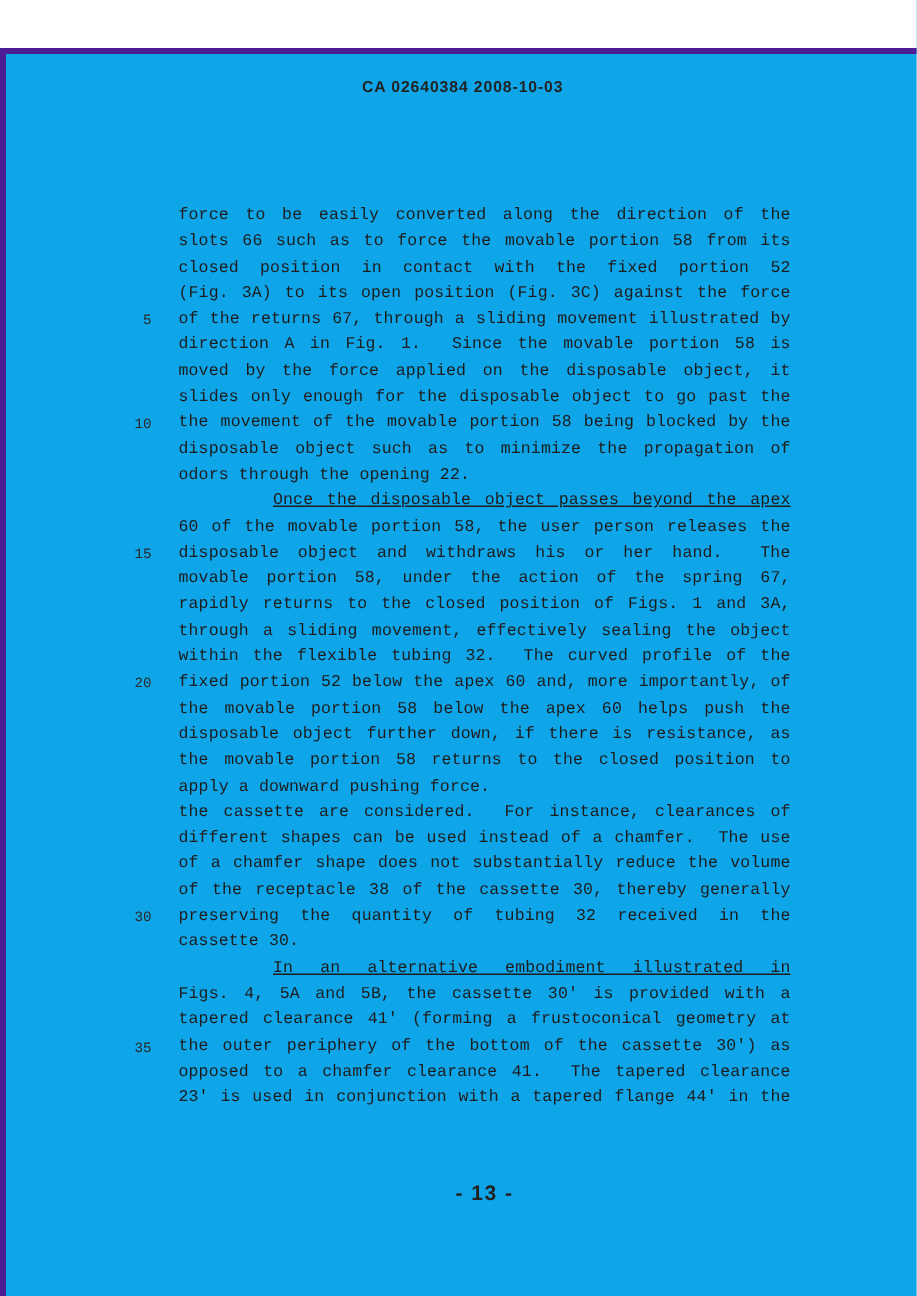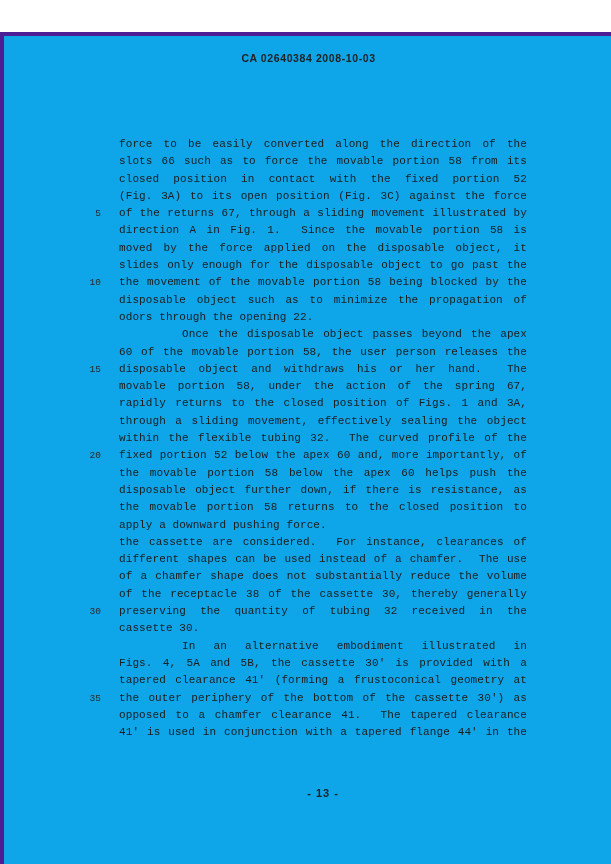--- a/index.html
+++ b/index.html
@@ -62,30 +62,31 @@
   }
   .lt.just {
     white-space: normal;
     text-align: justify;
     text-align-last: justify;
     text-justify: inter-word;
   }
   .lt.ind {
     padding-left: 63px;
     width: 345px;
+    text-decoration: underline;
   }
   .page-number {
     position: absolute;
     top: 751px;
     left: 115px;
     width: 408px;
     text-align: center;
     font-family: "Liberation Sans", sans-serif;
     font-weight: 700;
-    font-size: 11px;
+    font-size: 14px;
     letter-spacing: 1px;
     color: #222;
   }
 </style>
 </head>
 <body>
 
 <div class="page">
   <div class="doc-header">CA 02640384 2008-10-03</div>
 
@@ -221,18 +222,18 @@
       <div class="row">
         <span class="ln">35</span>
         <span class="lt just">the outer periphery of the bottom of the cassette 30') as</span>
       </div>
       <div class="row">
         <span class="ln"></span>
         <span class="lt just">opposed to a chamfer clearance 41.&nbsp; The tapered clearance</span>
       </div>
       <div class="row">
         <span class="ln"></span>
-        <span class="lt just">41' is used in conjunction with a tapered flange 44' in the</span>
+        <span class="lt just">23' is used in conjunction with a tapered flange 44' in the</span>
       </div>
     </div>
 
   <div class="page-number">- 13 -</div>
 </div>
 
 </body></html>

